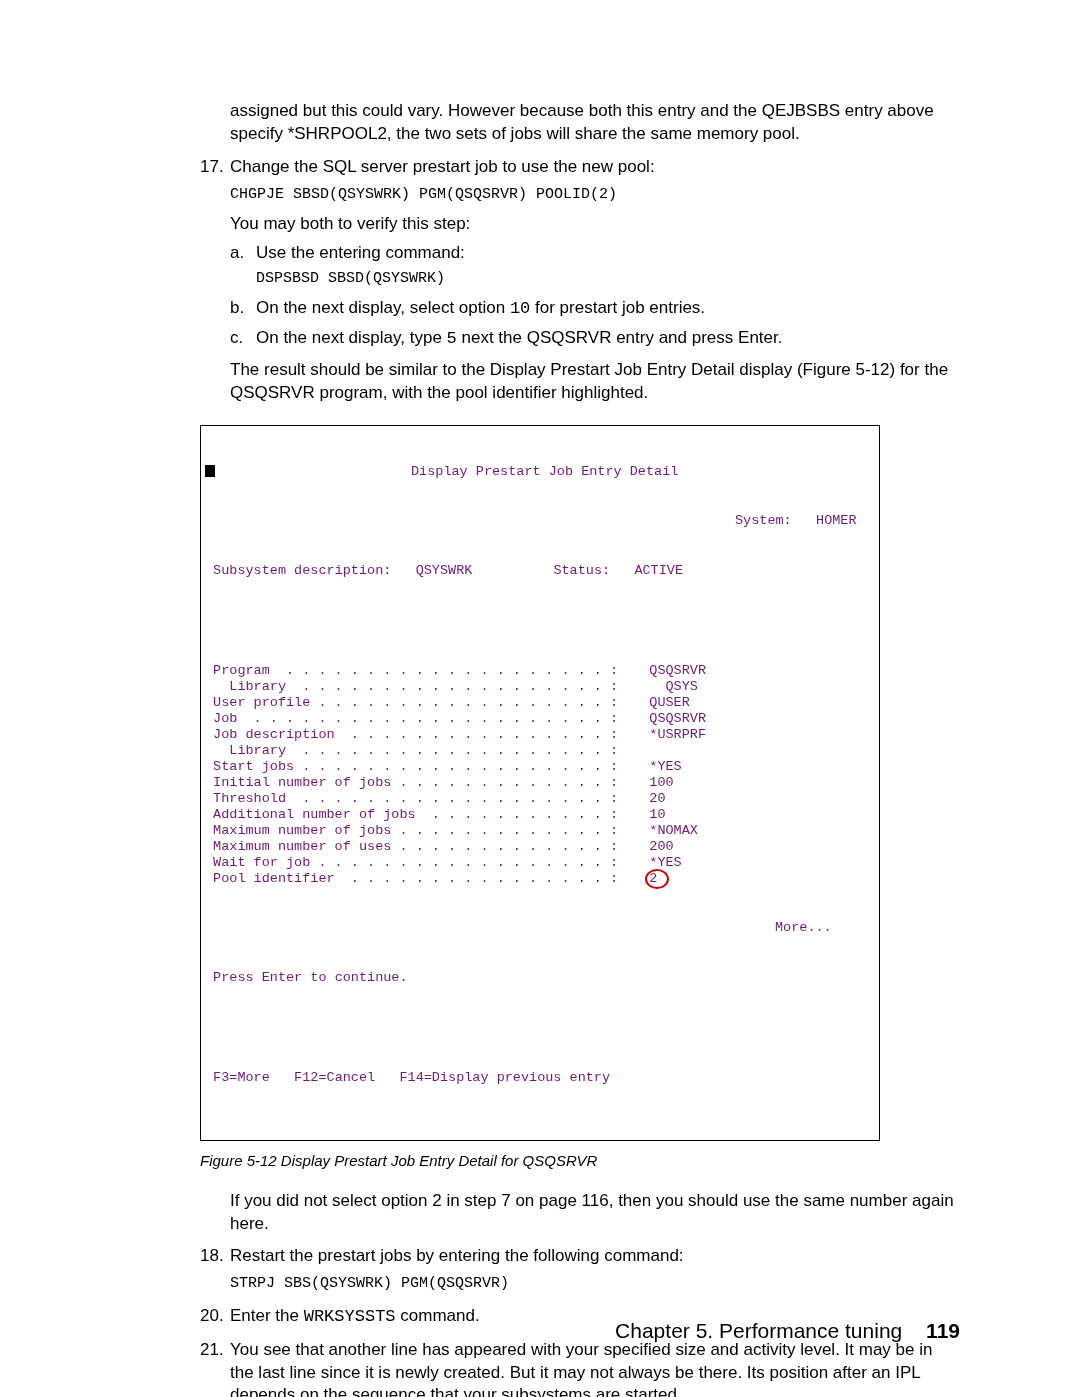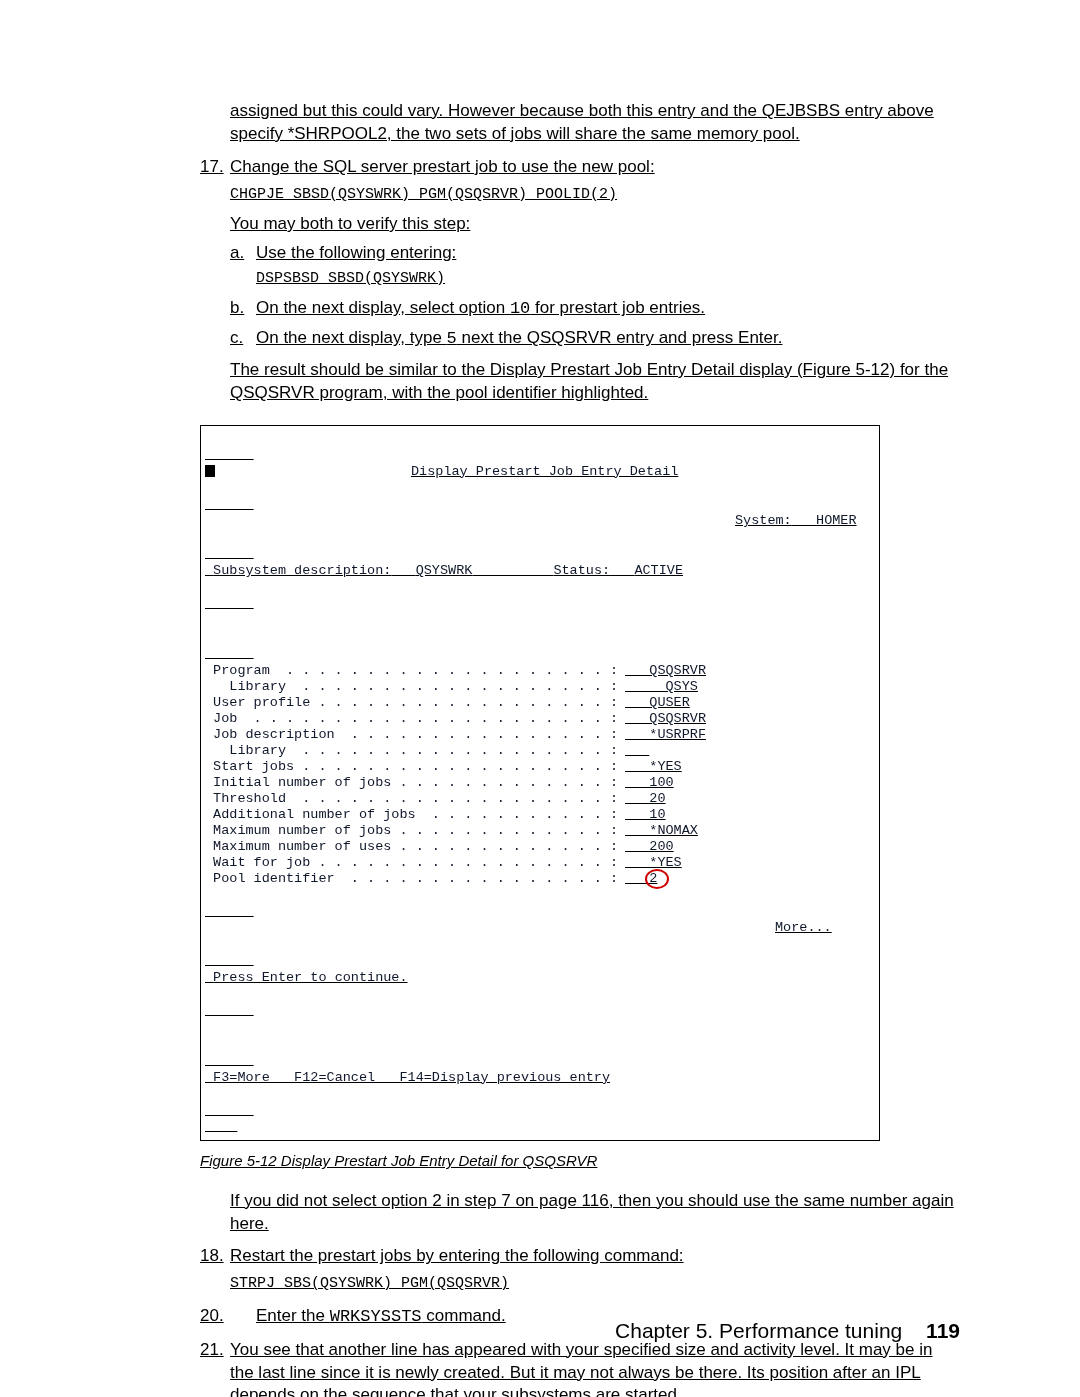--- a/index.html
+++ b/index.html
@@ -10,21 +10,20 @@
     color: #000;
   }
   .page {
     width: 1080px;
     height: 1397px;
     position: relative;
     box-sizing: border-box;
     padding: 100px 120px 60px 120px;
     font-size: 17px;
     line-height: 1.35;
-    text-decoration: underline;
   }
   .indent-1 { margin-left: 110px; }
   .num-item { display: flex; margin-top: 10px; }
   .num-item .num { width: 30px; flex-shrink: 0; }
   .num-item .txt { flex: 1; }
   .sub-item { display: flex; margin-left: 110px; margin-top: 6px; }
   .sub-item .num { width: 26px; flex-shrink: 0; }
   .sub-item .txt { flex: 1; }
   .code {
     font-family: "Courier New", monospace;
@@ -42,21 +41,21 @@
   }
   .inline-mono { font-family: "Courier New", monospace; }
   .terminal-wrap {
     margin: 20px 80px 8px 80px;
     border: 1.5px solid #000;
     padding: 4px;
   }
   .terminal {
     font-family: "Courier New", monospace;
     font-size: 13.5px;
-    color: #0f172a;
+    color: #701a75;
     line-height: 1.25;
     white-space: pre;
     position: relative;
   }
   .term-row { display: block; height: 16px; }
   .black-sq {
     display: inline-block;
     width: 10px; height: 12px;
     background: #000;
     vertical-align: middle;
@@ -95,21 +94,21 @@
 
   <div class="num-item" style="margin-left:80px;">
     <div class="num">17.</div>
     <div class="txt">Change the SQL server prestart job to use the new pool:</div>
   </div>
   <div class="code">CHGPJE SBSD(QSYSWRK) PGM(QSQSRVR) POOLID(2)</div>
   <div class="para-in">You may both to verify this step:</div>
 
   <div class="sub-item">
     <div class="num">a.</div>
-    <div class="txt">Use the following entering:</div>
+    <div class="txt">Use the entering command:</div>
   </div>
   <div class="code-sub">DSPSBSD SBSD(QSYSWRK)</div>
 
   <div class="sub-item">
     <div class="num">b.</div>
     <div class="txt"><span>On the next display, select option </span><span class="inline-mono">10</span><span> for prestart job entries.</span></div>
   </div>
 
   <div class="sub-item">
     <div class="num">c.</div>
@@ -137,21 +136,21 @@
 
   <div class="indent-1">If you did not select option 2 in step 7 on page 116, then you should use the same number again here.</div>
 
   <div class="num-item" style="margin-left:80px;">
     <div class="num">18.</div>
     <div class="txt">Restart the prestart jobs by entering the following command:</div>
   </div>
   <div class="code">STRPJ SBS(QSYSWRK) PGM(QSQSRVR)</div>
 
 
-  <div class="num-item" style="margin-left:80px;gap:26px;">
+  <div class="num-item" style="margin-left:80px;">
     <div class="num">20.</div>
     <div class="txt"><span>Enter the </span><span class="inline-mono">WRKSYSSTS</span><span> command.</span></div>
   </div>
 
   <div class="num-item" style="margin-left:80px;">
     <div class="num">21.</div>
     <div class="txt">You see that another line has appeared with your specified size and activity level. It may be in the last line since it is newly created. But it may not always be there. Its position after an IPL depends on the sequence that your subsystems are started.</div>
   </div>
 
   <div class="footer">

